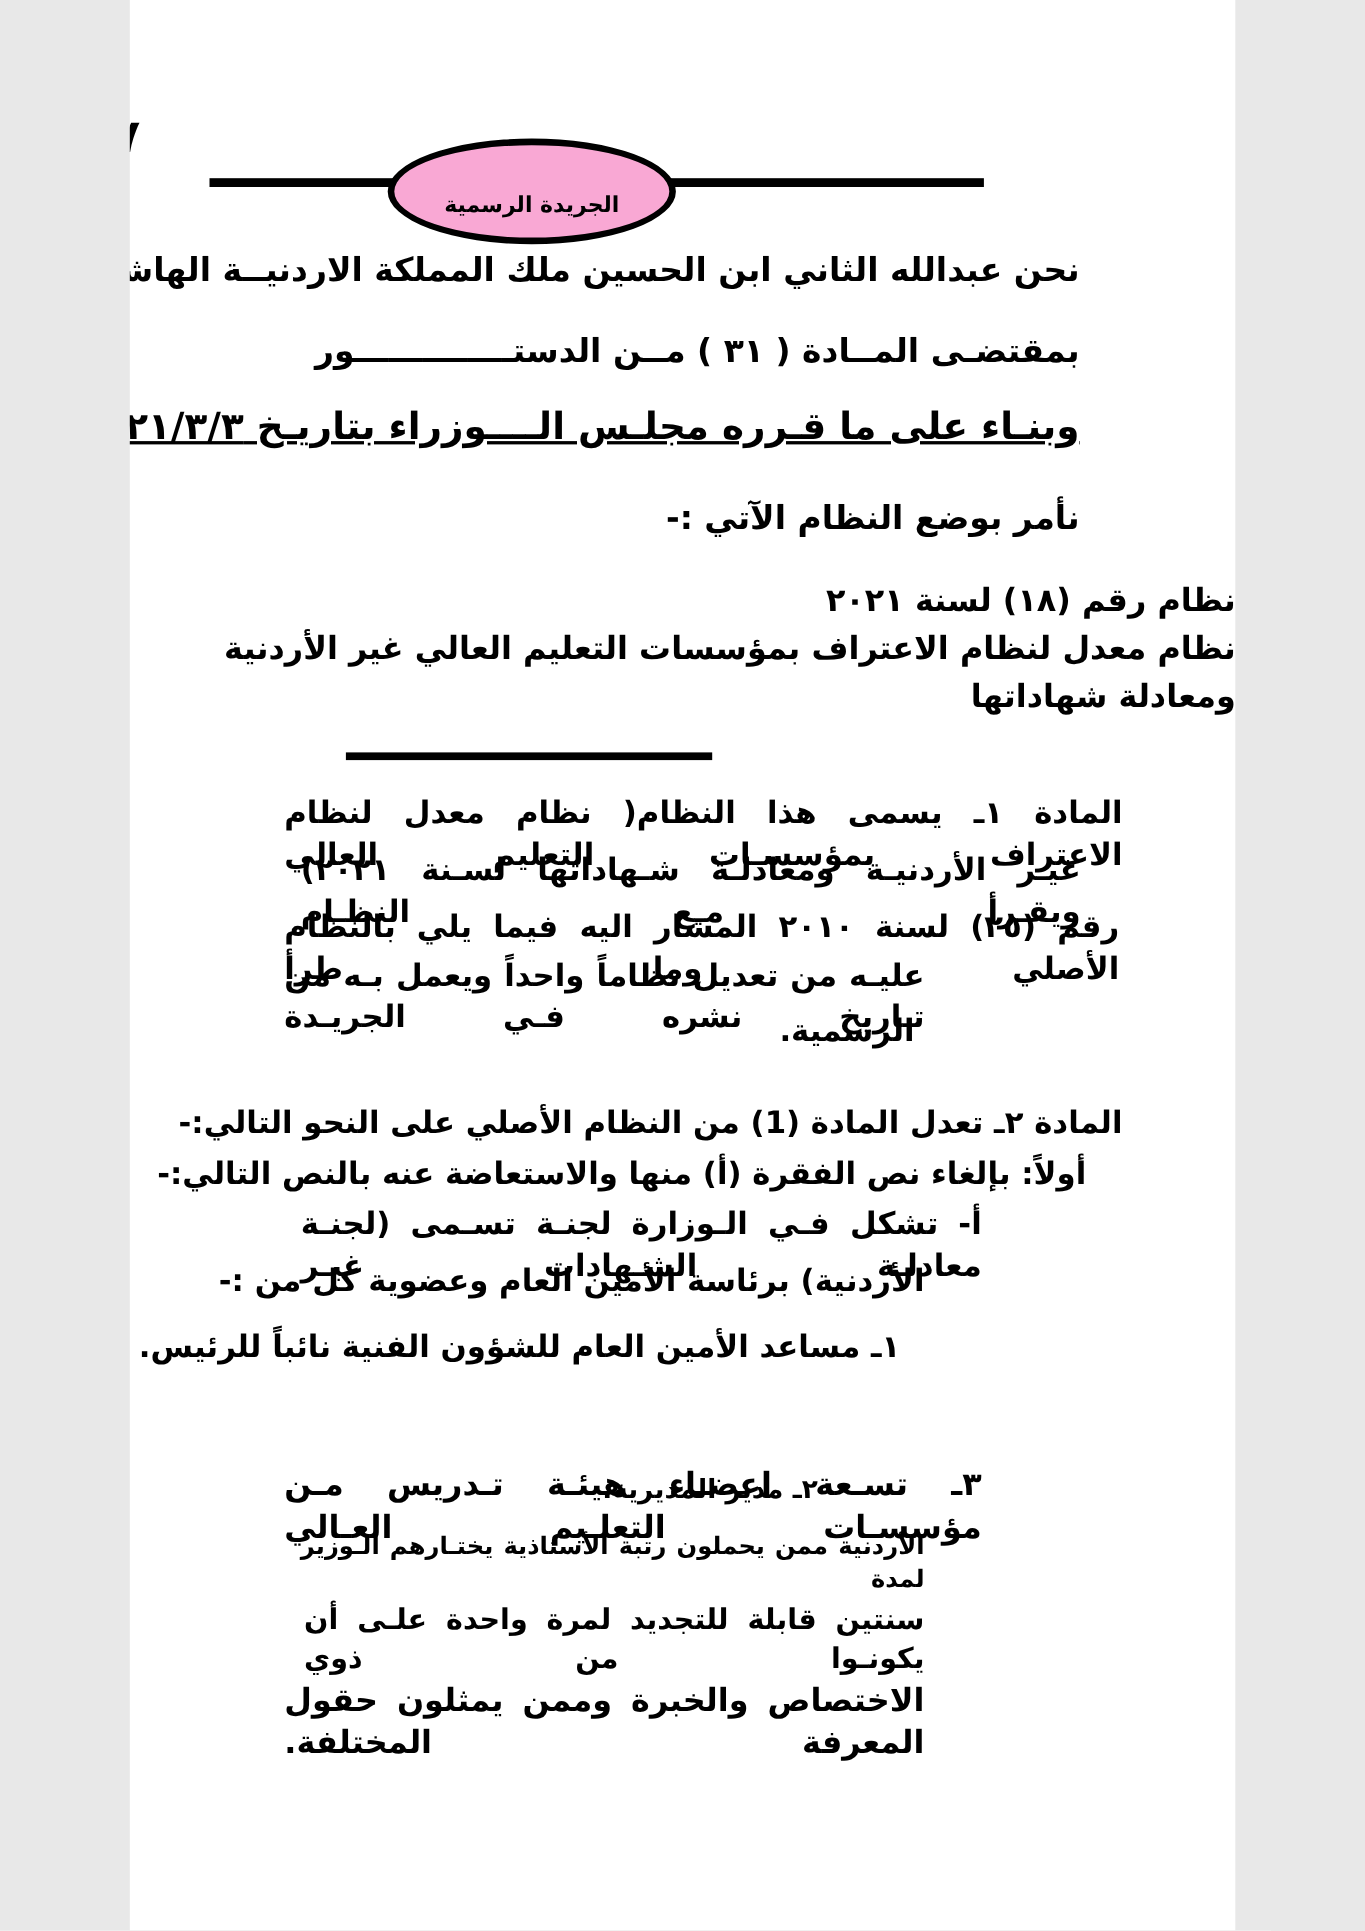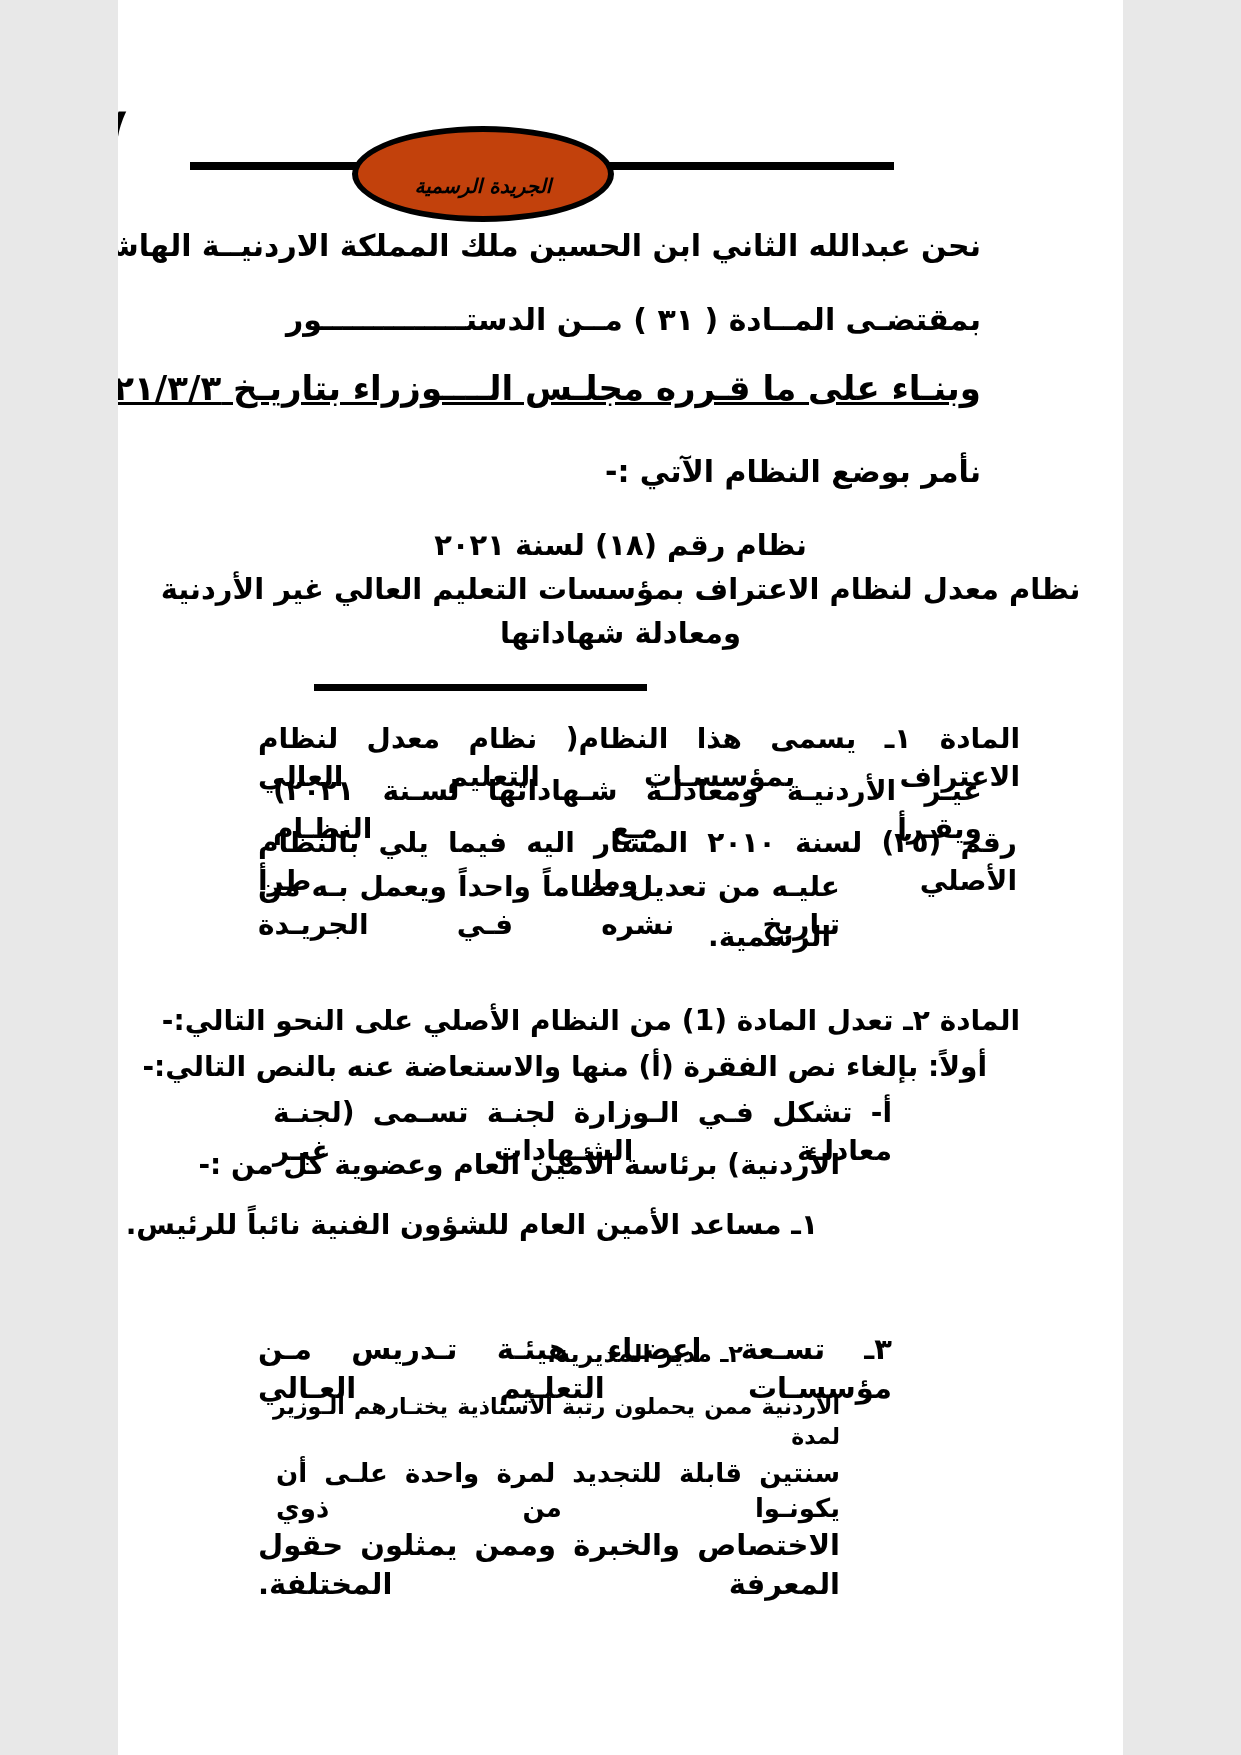--- a/index.html
+++ b/index.html
@@ -9,29 +9,29 @@
     margin:0 auto;
     background:#ffffff;
     direction:rtl;
     font-family:"DejaVu Sans","Liberation Sans",sans-serif;
     color:#000;
     overflow:hidden;
   }
   .line{position:absolute;font-weight:bold;line-height:1.35;}
   .rgt{text-align:left;white-space:nowrap;margin-left:38px;}
   .jst{text-align:justify;text-align-last:justify;margin-left:40px;}
-  .ctr{left:0;right:0;text-align:center;white-space:nowrap;}
+  .ctr{left:0;right:0;text-align:right;white-space:nowrap;}
 
   
   .page-number{top:96px;right:996px;left:120px;font-size:42px;text-align:center;white-space:nowrap;}
   .header-rule{position:absolute;top:162px;right:229px;left:72px;height:8px;background:#000;}
   .gazette-oval{
     position:absolute;top:126px;right:509px;width:250px;height:84px;
-    background:#c2410c;border:6px solid #000;border-radius:50%;
-    display:flex;align-items:center;justify-content:center;z-index:2;font-style:italic;
+    background:#f9a8d4;border:6px solid #000;border-radius:50%;
+    display:flex;align-items:center;justify-content:center;z-index:2;
   }
   .gazette-label{font-size:20px;font-weight:bold;padding-top:24px;white-space:nowrap;}
 
   
   .pre0{top:226px;right:142px;font-size:30px;}
   .pre1{top:300px;right:142px;font-size:30px;}
   .pre2{top:366px;right:142px;font-size:34px;text-decoration:underline;}
   .pre3{top:452px;right:142px;font-size:30px;}
 
   

